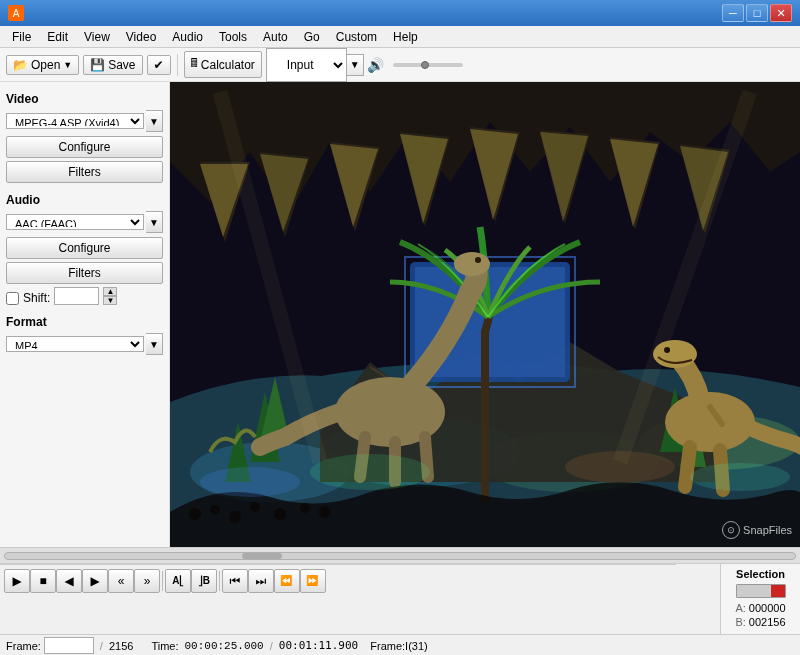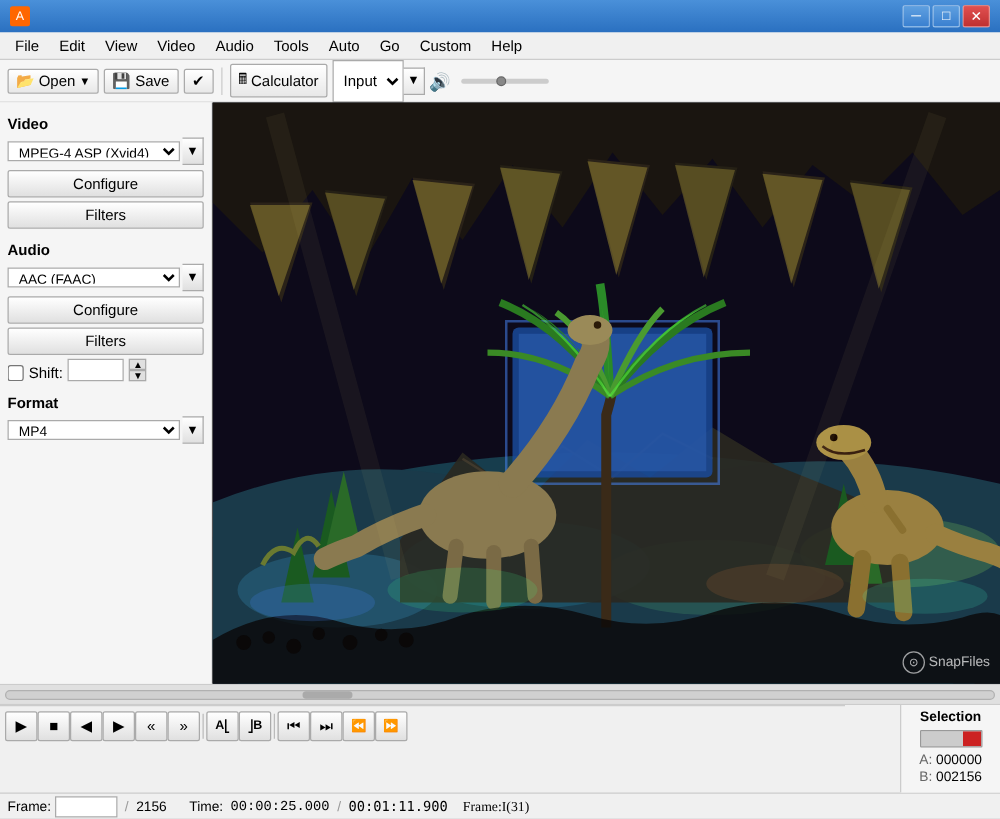--- a/index.html
+++ b/index.html
@@ -50,21 +50,21 @@
       padding: 2px 6px;
       cursor: pointer;
       border-radius: 2px;
       font-size: 12px;
     }
     .toolbar-divider { width: 1px; height: 22px; background: #ccc; margin: 0 2px; }
     .toolbar-select-group { display: flex; align-items: center; }
     .toolbar-select {
       border: 1px solid #aaa;
       background: white;
-      padding: 2px 4px;
+      padding: 2px 16px;
       font-size: 12px;
       height: 34px;
     }
     .toolbar-dropdown-btn {
       background: linear-gradient(to bottom, #fff, #e8e8e8);
       border: 1px solid #aaa;
       border-left: none;
       padding: 2px 3px;
       cursor: pointer;
       height: 22px;
@@ -504,14 +504,14 @@
     <span>Frame:</span>
     <input type="text" class="frame-input" style="">
   </div>
   <span class="status-separator">/</span>
   <span>2156</span>
   <span class="status-separator" style="margin-left:6px;"></span>
   <span>Time:</span>
   <span style="font-family:Liberation Mono, monospace;">00:00:25.000</span>
   <span class="status-separator">/</span>
   <span style="font-family:monospace;">00:01:11.900</span>
-  <span style="font-family:Liberation Serif, serif; margin-left:6px;">Frame:I(31)</span>
+  <span style="font-family:Liberation Sans, sans-serif; margin-left:6px;">Frame:I(31)</span>
 </div>
 
 </body></html>

